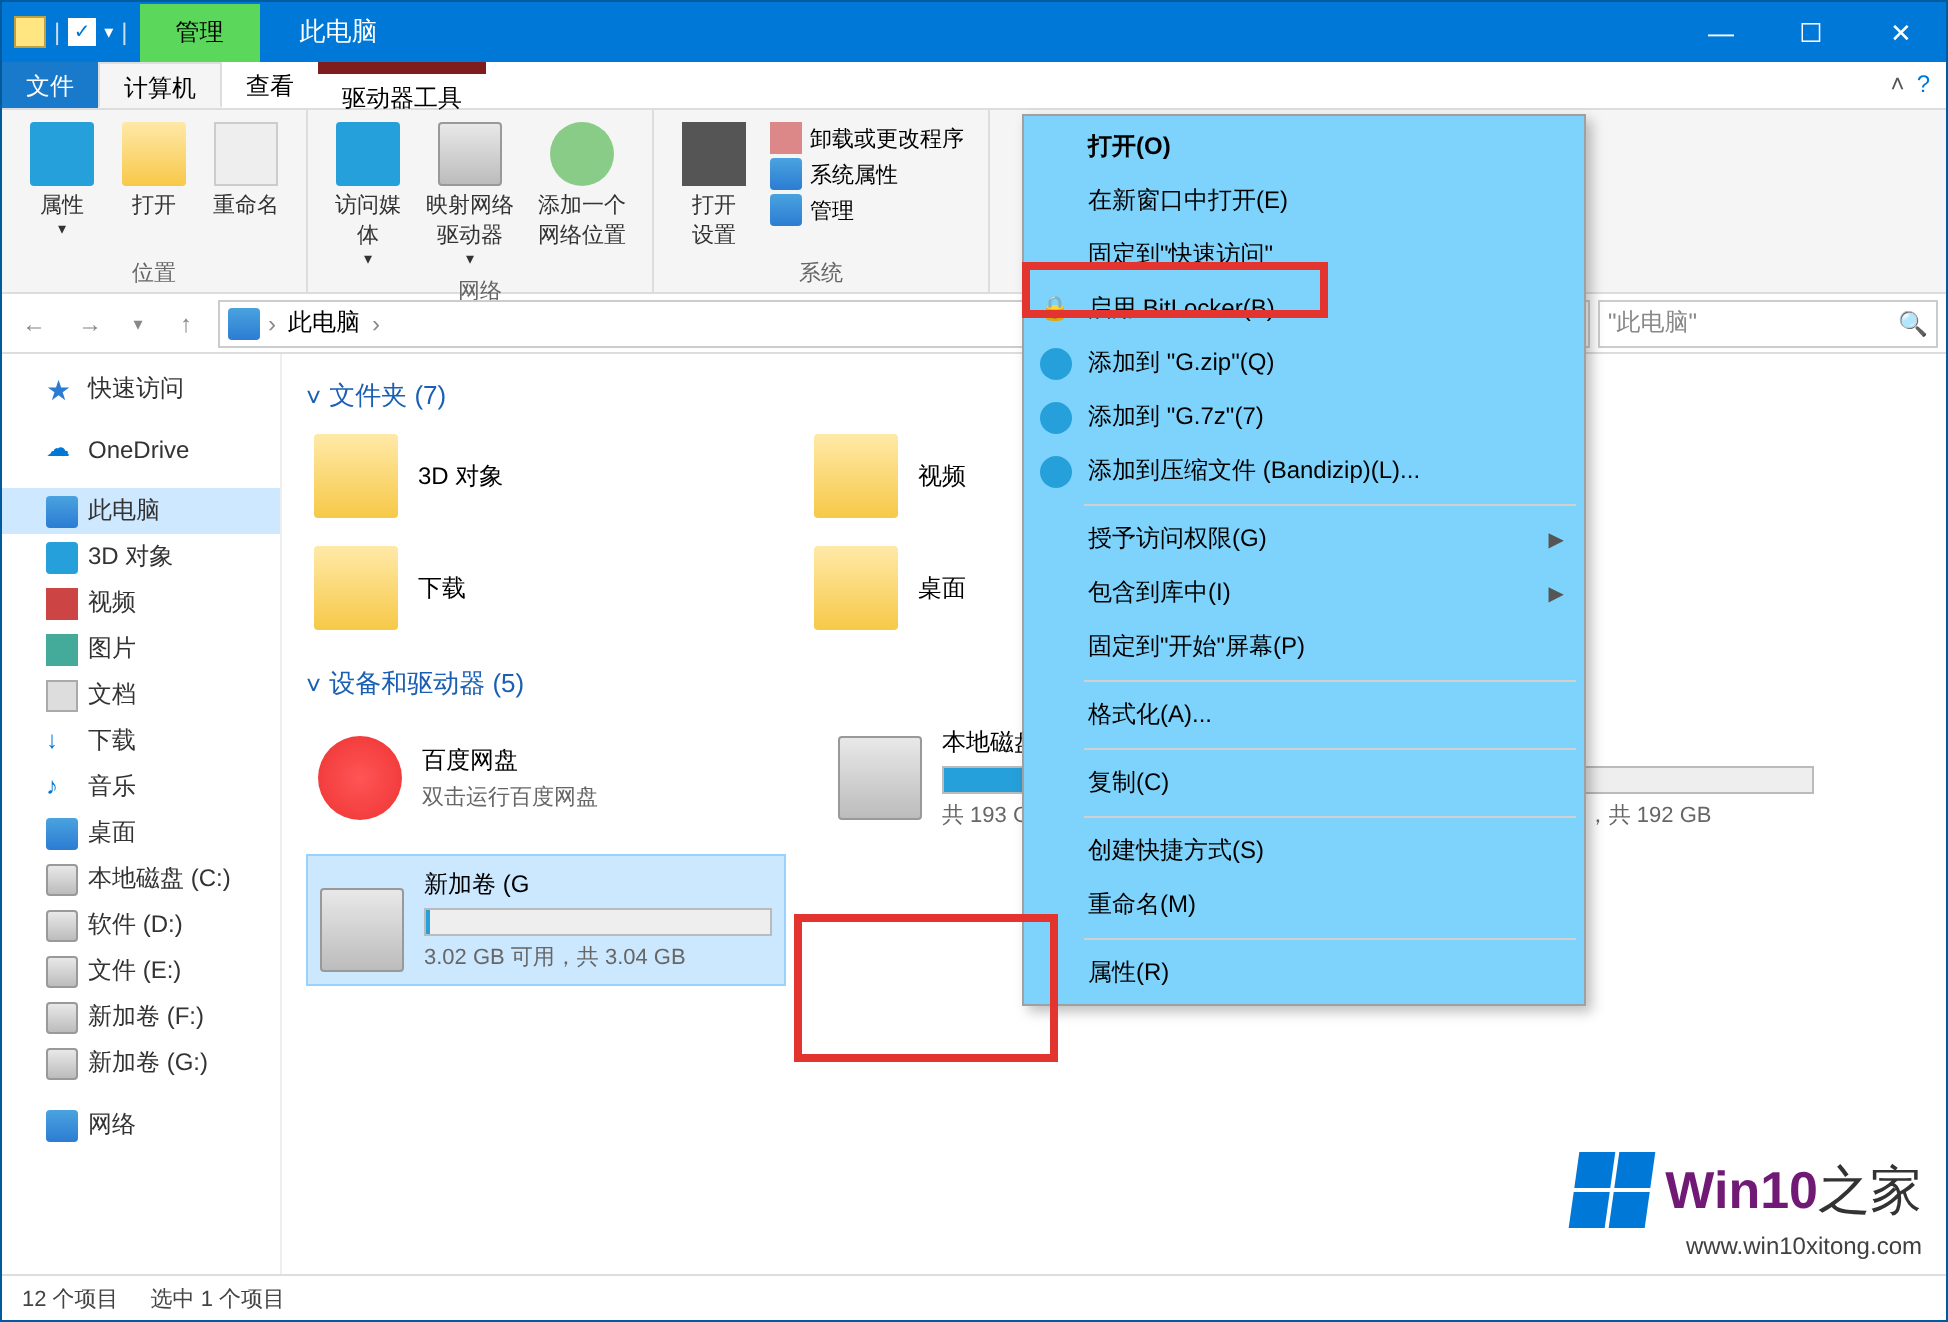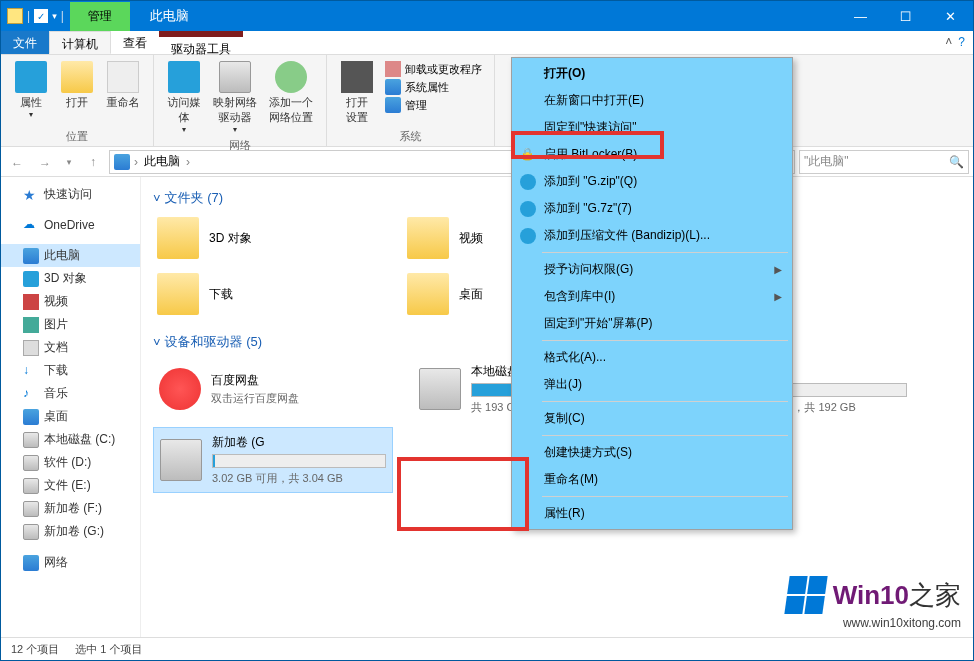--- a/index.html
+++ b/index.html
@@ -37,21 +37,21 @@
 .nav { width: 140px; border-right: 1px solid #eee; overflow-y: auto; font-size: 12px; padding: 6px 0; }
 .nav .item { display: flex; align-items: center; gap: 5px; padding: 3px 6px 3px 22px; cursor: pointer; color: #333; }
 .nav .item.sel { background: #cde8ff; }
 .nav .item .ic { width: 16px; height: 16px; flex-shrink: 0; }
 .content { flex: 1; overflow-y: auto; padding: 8px 12px; font-size: 12px; position: relative; }
 .content .section-head { color: #1a5fb4; font-size: 13px; padding: 4px 0 6px; display: flex; align-items: center; gap: 4px; }
 .content .grid { display: flex; flex-wrap: wrap; gap: 6px 20px; }
 .content .folder { width: 230px; display: flex; align-items: center; gap: 10px; padding: 4px; }
 .content .folder .ic { width: 42px; height: 42px; flex-shrink: 0; }
 .content .drive { width: 240px; display: flex; align-items: center; gap: 10px; padding: 6px; }
-.content .drive.sel { background: #cce8ff; border: 1px solid #99d1ff; }
+.content .drive.sel { background: #cce8ff; border: 1px solid #99d1ff; align-items: flex-end; }
 .content .drive .ic { width: 42px; height: 42px; flex-shrink: 0; }
 .content .drive .info { flex: 1; }
 .content .drive .name { font-size: 12px; }
 .content .drive .sub { font-size: 11px; color: #666; margin-top: 2px; }
 .content .drive .bar { height: 14px; border: 1px solid #bbb; background: #eee; margin: 3px 0; position: relative; }
 .content .drive .bar .fill { height: 100%; background: #26a0da; }
 .redbox { border: 4px solid #e3342f; position: absolute; pointer-events: none; z-index: 50; }
 .ctxmenu { position: absolute; left: 510px; top: 56px; width: 282px; background: #7dd3fc; border: 1px solid #a0a0a0; box-shadow: 3px 3px 6px rgba(0,0,0,0.25); font-size: 12px; z-index: 40; padding: 2px; }
 .ctxmenu .mi { display: flex; align-items: center; padding: 5px 8px 5px 30px; position: relative; color: #000; }
 .ctxmenu .mi .ic { position: absolute; left: 6px; width: 16px; height: 16px; }
@@ -375,23 +375,20 @@
       <span>包含到库中(I)</span>
       <span class="arrow">▶</span>
     </div>
   <div class="mi">
       <span>固定到"开始"屏幕(P)</span>
     </div>
   <div class="sep"></div>
   <div class="mi">
       <span>格式化(A)...</span>
     </div>
-  <div class="mi">
-      <span>弹出(J)</span>
-    </div>
   <div class="sep"></div>
   <div class="mi">
       <span>复制(C)</span>
     </div>
   <div class="sep"></div>
   <div class="mi">
       <span>创建快捷方式(S)</span>
     </div>
   <div class="mi">
       <span>重命名(M)</span>

